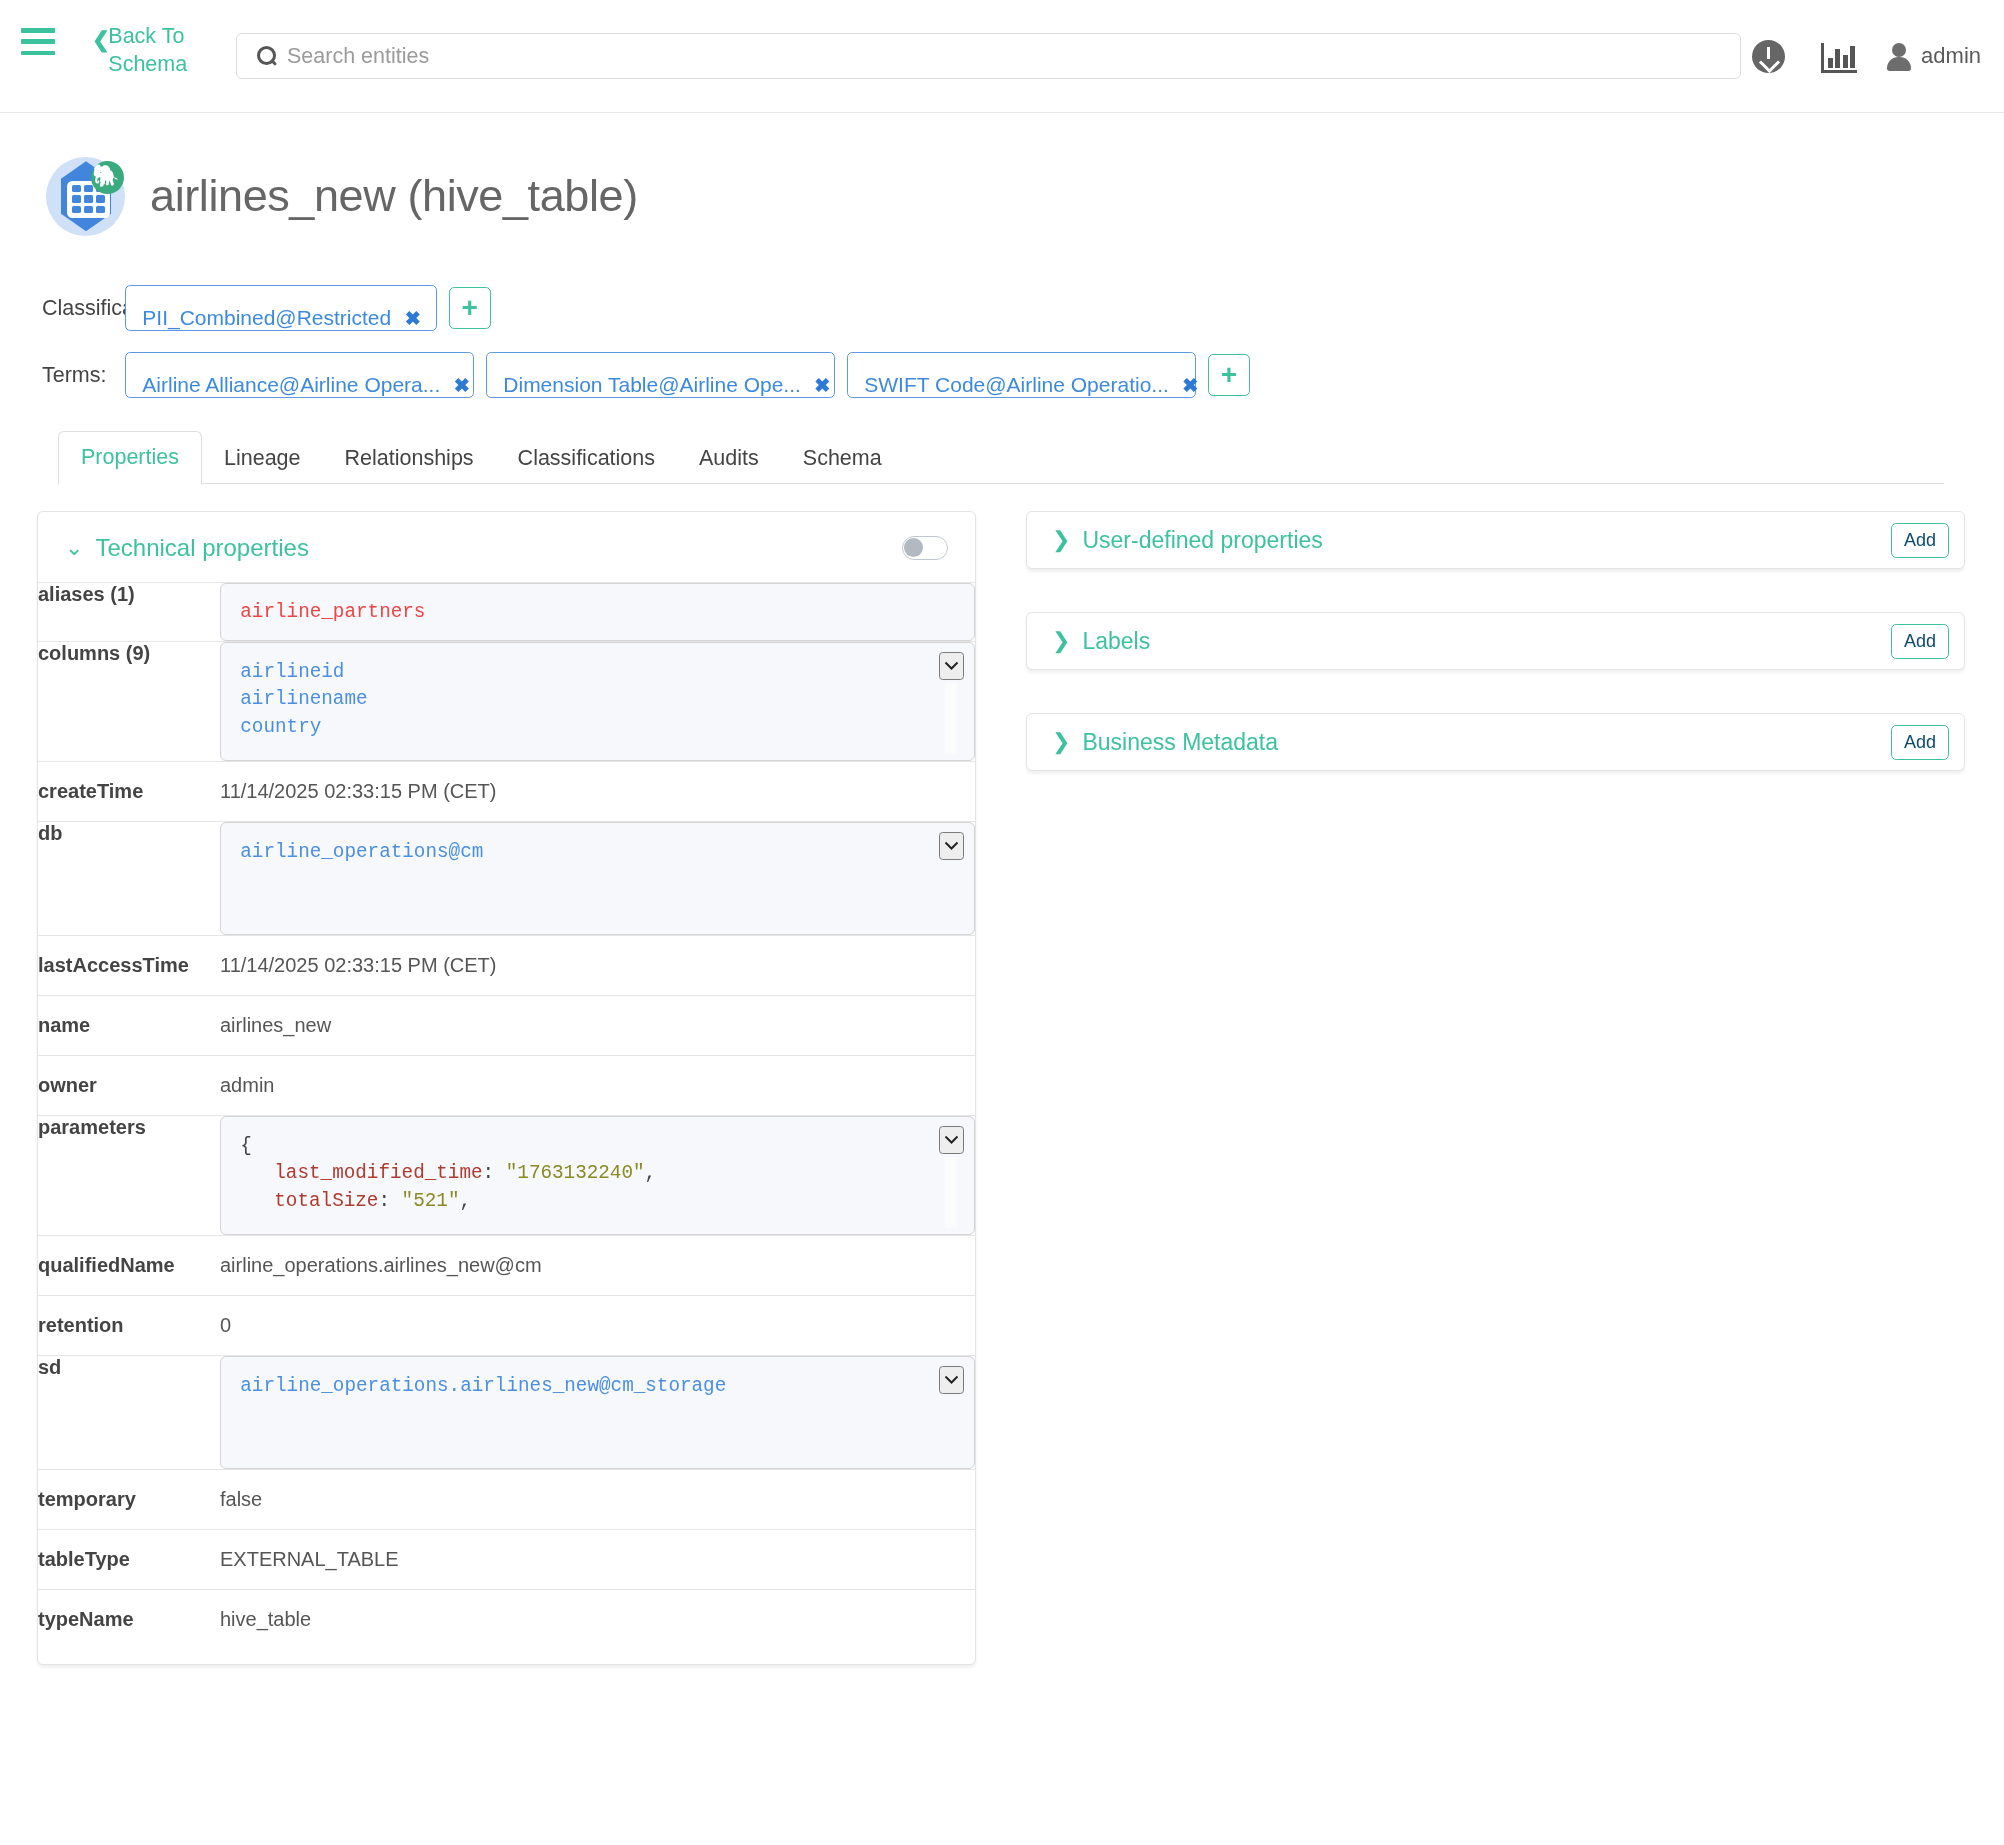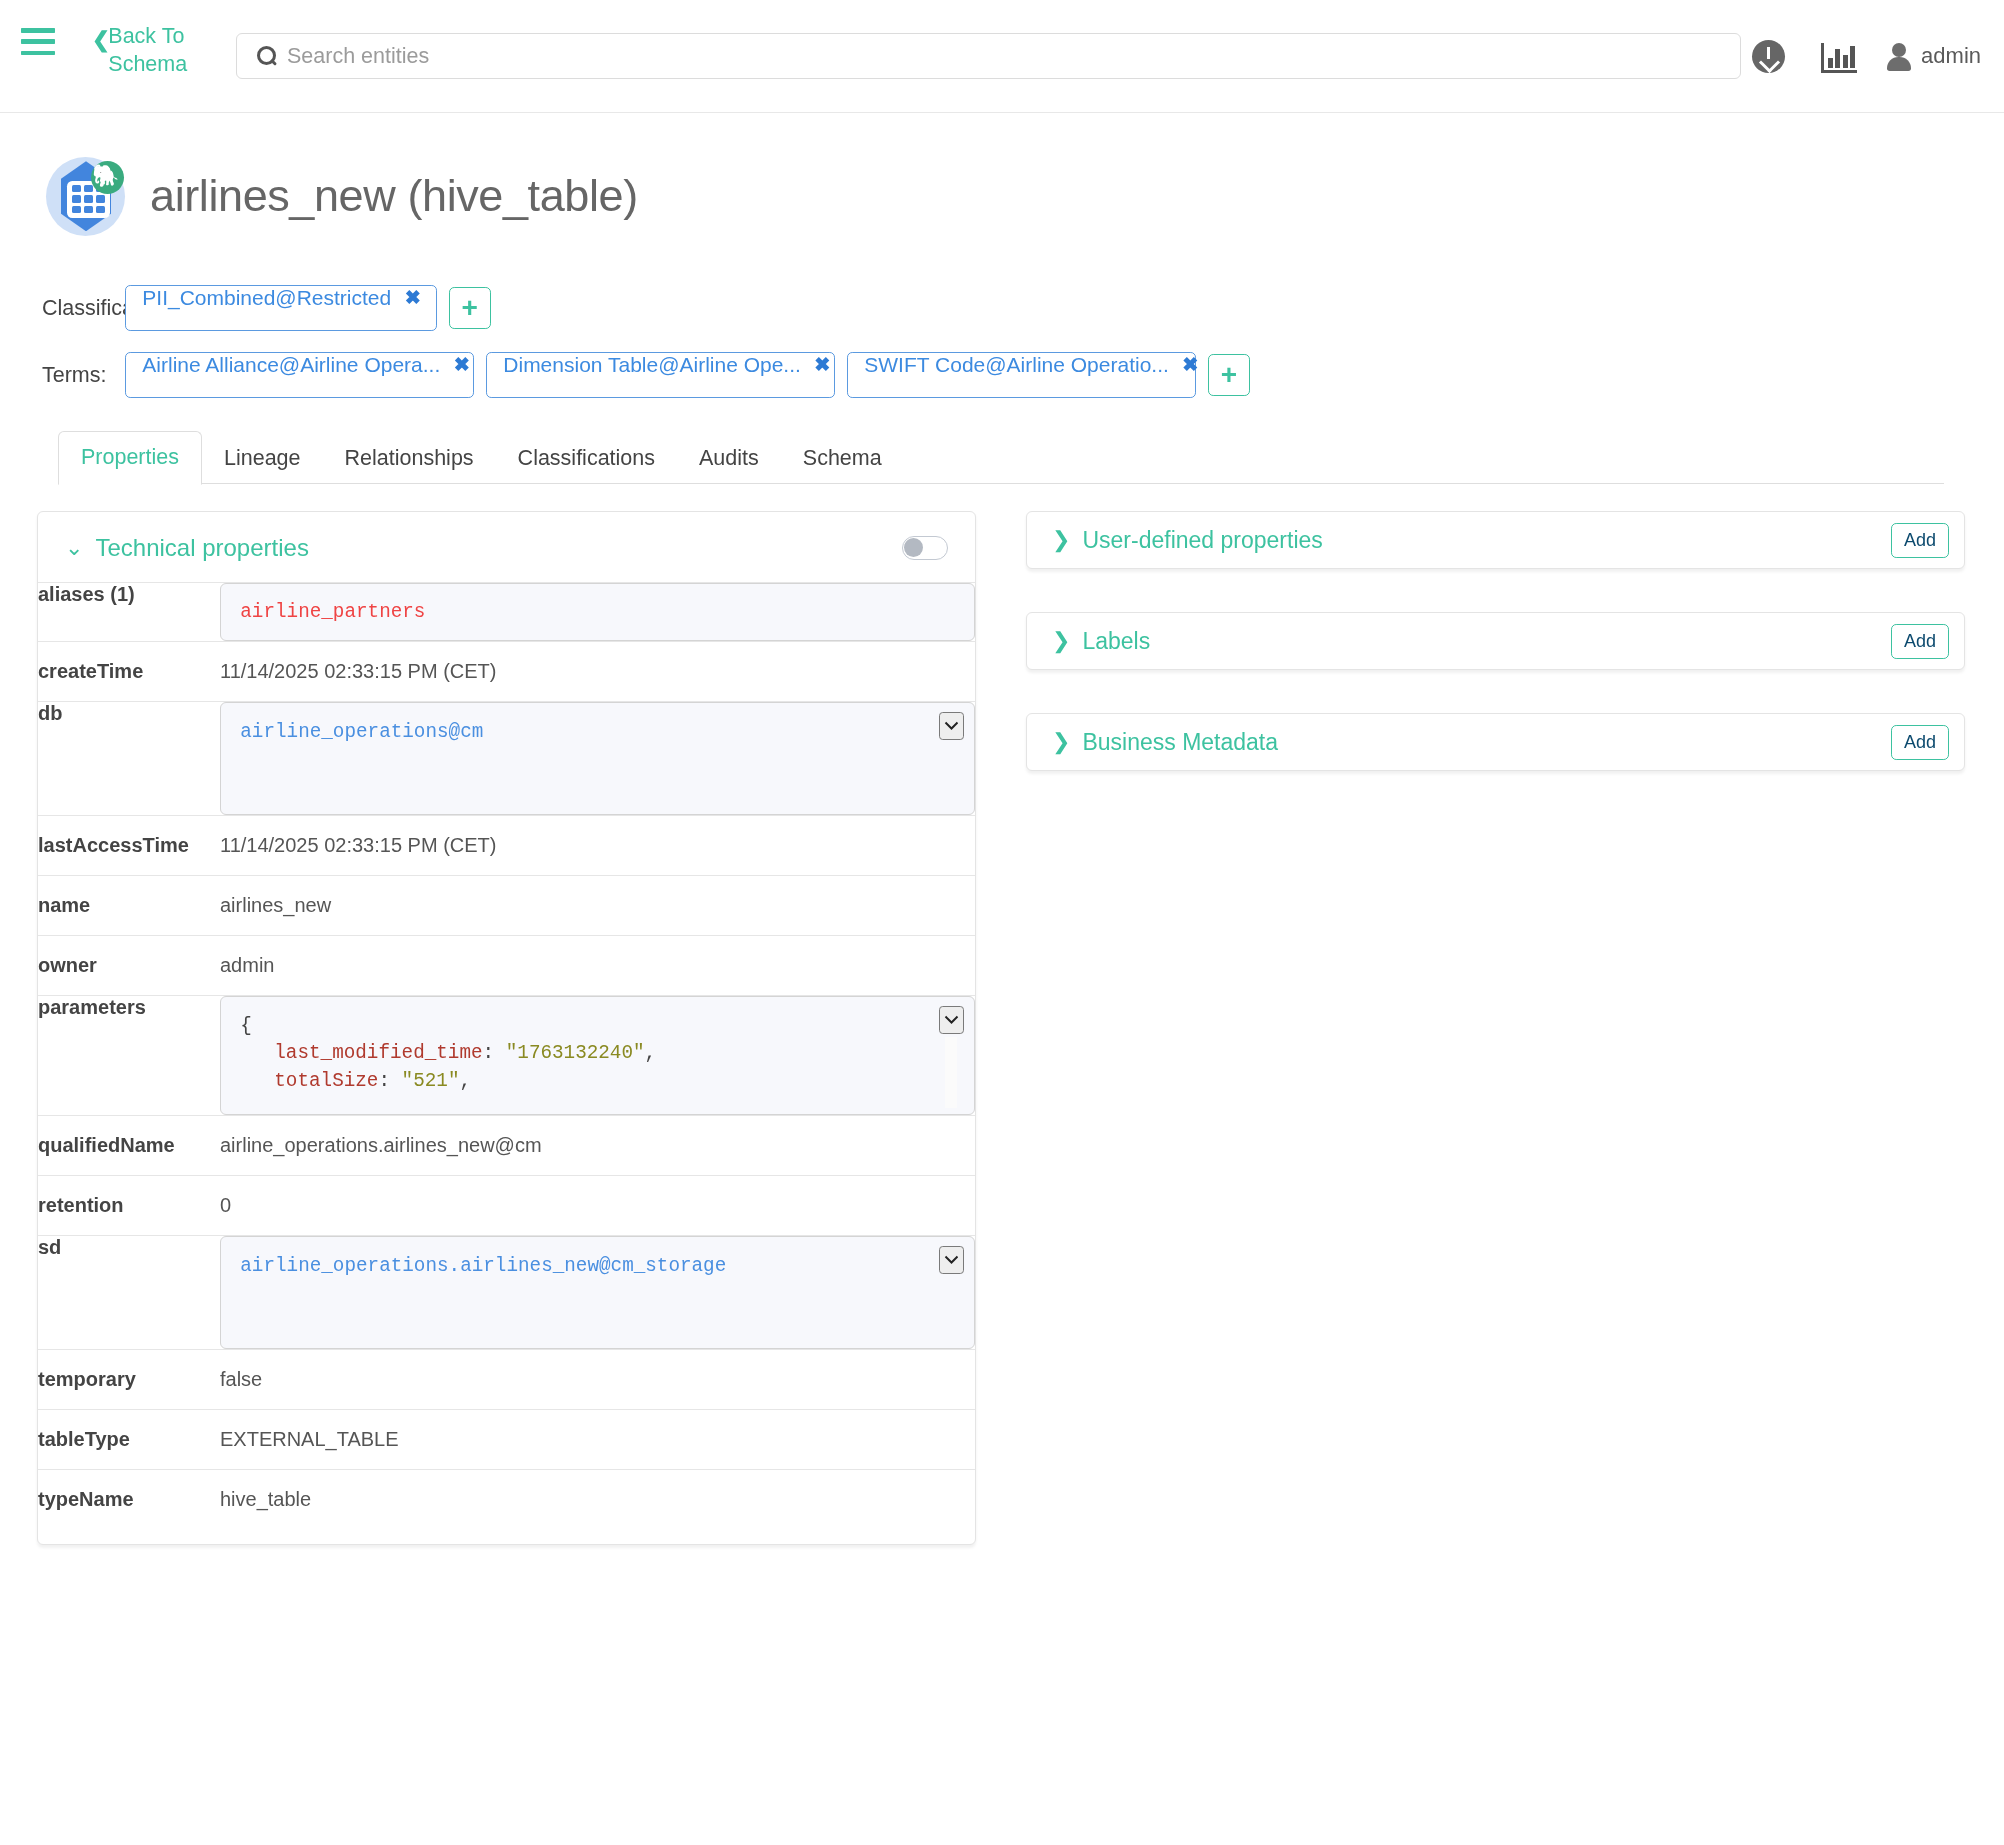--- a/index.html
+++ b/index.html
@@ -136,21 +136,21 @@
   }
 
   
   .meta-row { display: flex; align-items: center; margin-left: 42px; }
   .meta-row.classifications { margin-top: 33px; }
   .meta-row.terms { margin-top: 21px; }
   .meta-label { font-size: 21.5px; color: #444; width: 83px; flex: 0 0 auto; }
   .meta-row.terms .meta-label { width: 83px; }
   .chip {
     border: 1.5px solid #5b9ae0; border-radius: 5.2px;
-    height: 46px; display: flex; align-items: flex-start;
+    height: 46px; display: flex; align-items: flex-end;
     padding: 0 15px 0 16.3px; margin-right: 12px;
     color: #3c8ae0; font-size: 21px; background: #fff; cursor: pointer;
     max-width: 349px; white-space: nowrap;
   }
   .chip .chip-x {
     margin-left: 13.4px; color: #2d7ad4; font-size: 19.3px; font-weight: bold; cursor: pointer;
   }
   .plus-btn {
     width: 42px; height: 42px; border: 1.5px solid #3dc2a0; border-radius: 5.2px;
     color: #3dc2a0; display:flex; align-items:center; justify-content:center;
@@ -376,20 +376,38 @@
       <tbody>
           <tr>
         <td class="k">aliases (1)</td>
         <td class="v">
           <div class="valuebox h-sm">
             <span class="mono-olive">airline_partners</span>
           </div>
         </td>
       </tr>
 
+      <tr>
+        <td class="k">columns (9)</td>
+        <td class="v">
+          <div class="valuebox h-md">
+            <div class="mono-blue">airlineid</div>
+            <div class="mono-blue">airlinename</div>
+            <div class="mono-blue">country</div>
+            <div class="scroller">
+              <div class="scroll-btn">
+                <svg width="15" height="9" viewBox="0 0 20 12">
+                      <polyline points="2,2 10,10 18,2" fill="none" stroke="#222" stroke-width="2.6"></polyline>
+                    </svg>
+              </div>
+              <div class="scroll-track"></div>
+            </div>
+          </div>
+        </td>
+      </tr>
 
       <tr class="simple">
         <td class="k">createTime</td>
         <td class="v">11/14/2025 02:33:15 PM (CET)</td>
       </tr>
 
       <tr>
         <td class="k">db</td>
         <td class="v">
           <div class="valuebox h-lg">

